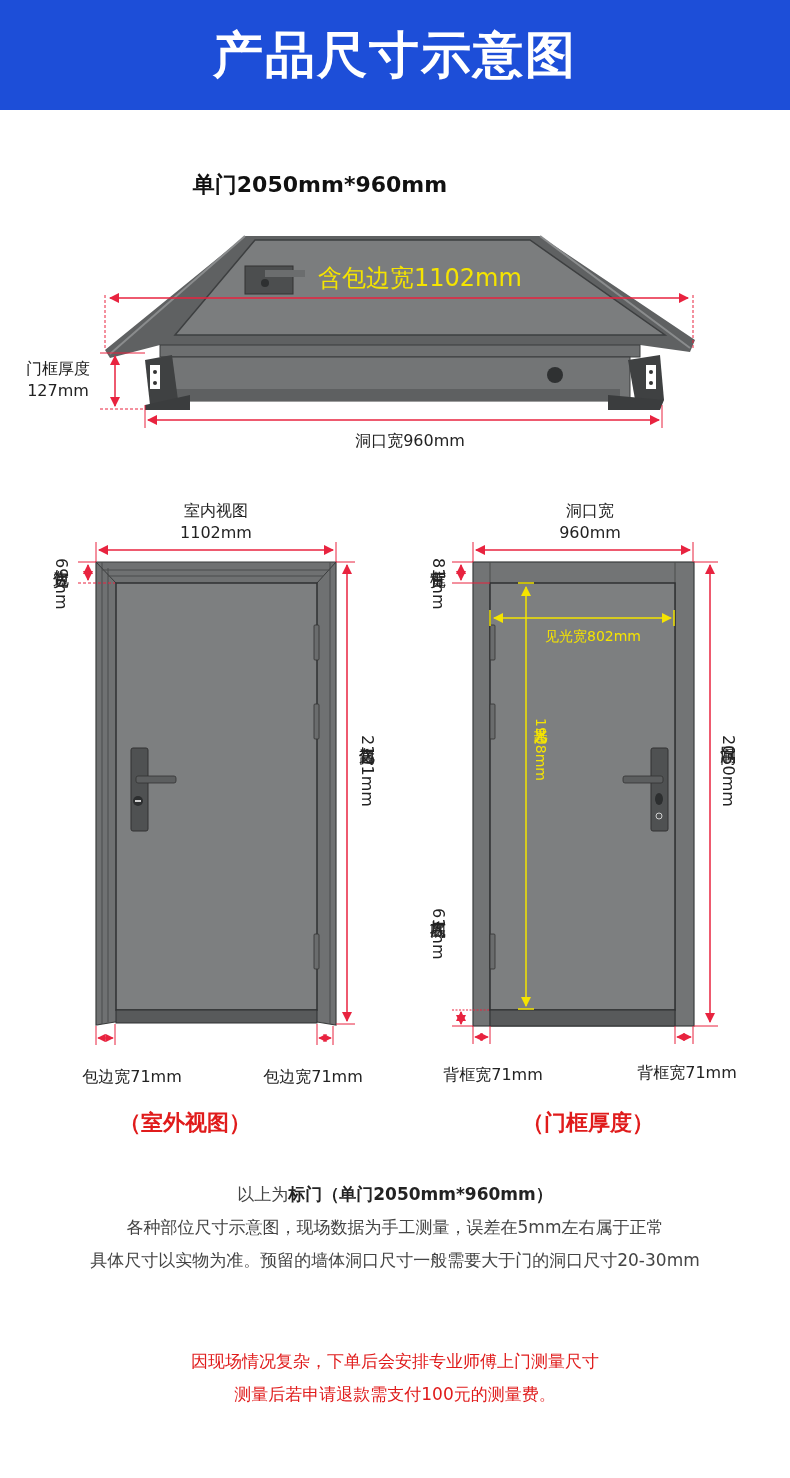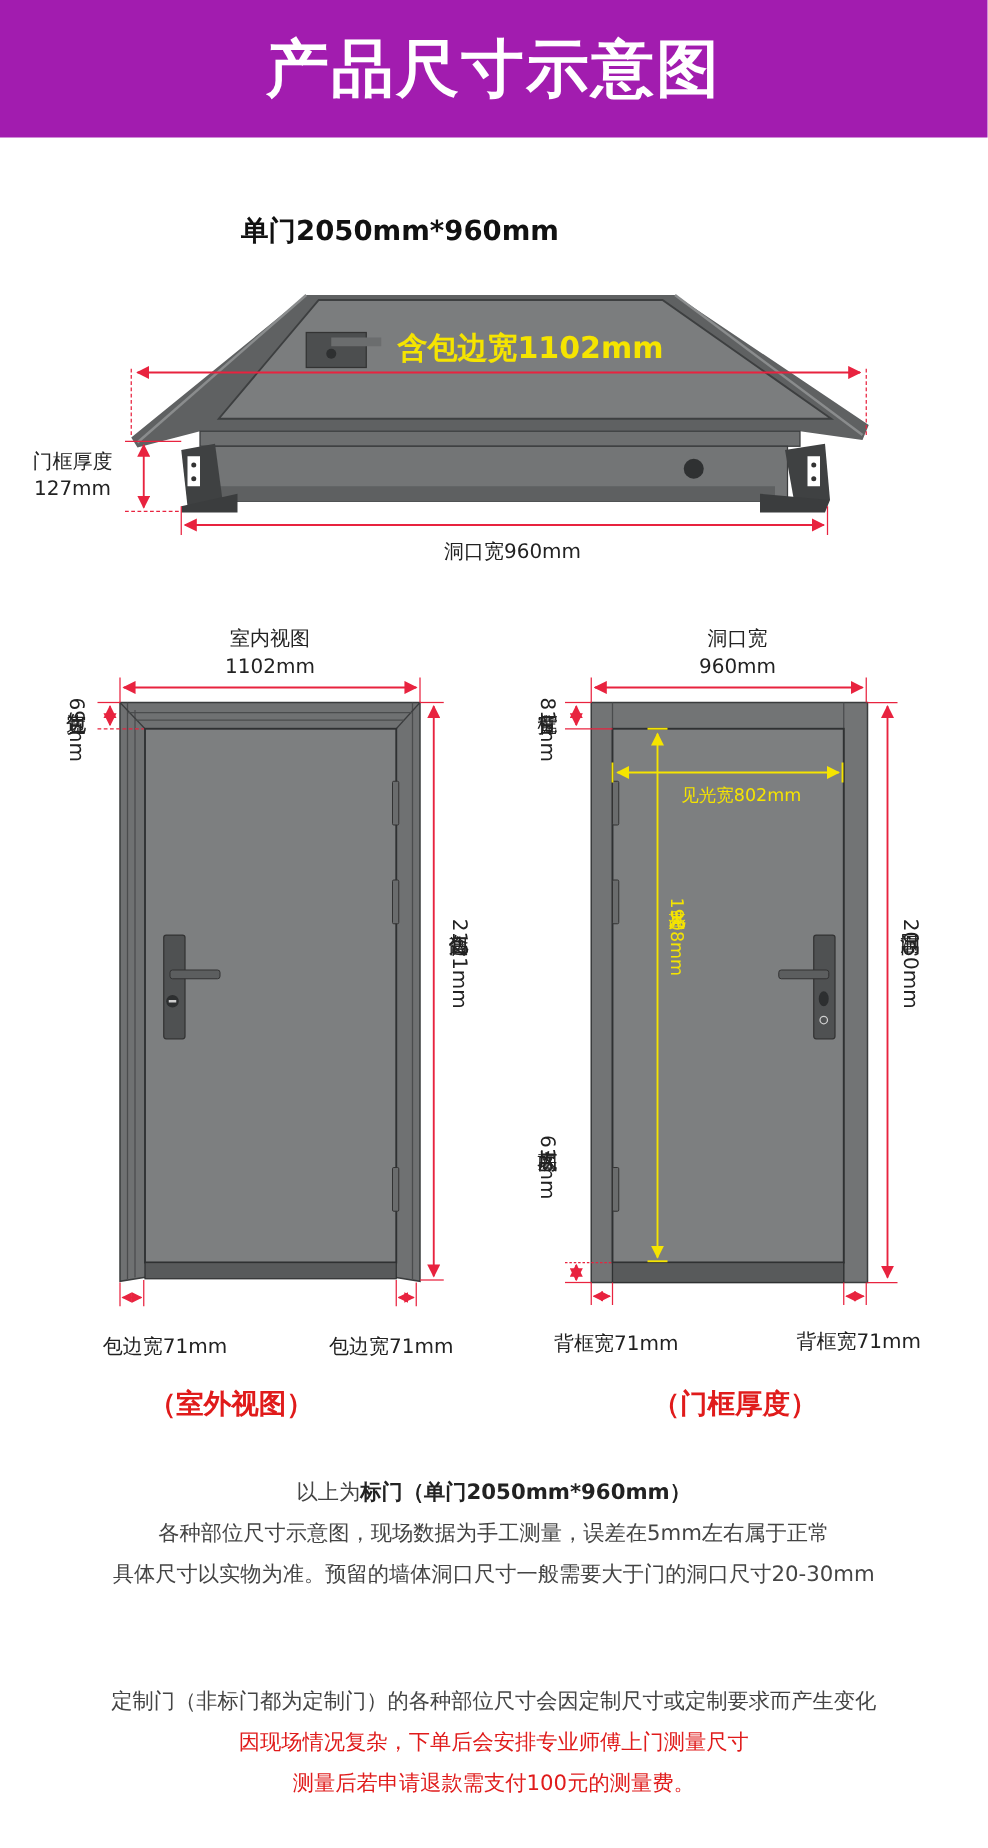--- a/index.html
+++ b/index.html
@@ -1,25 +1,25 @@
 <!DOCTYPE html>
 <html><head>
 <meta charset="utf-8">
 <style>
   * { margin: 0; padding: 0; box-sizing: border-box; }
   body { width: 790px; height: 1478px; background: #ffffff; font-family: "DejaVu Sans", "Liberation Sans", sans-serif; position: relative; overflow: hidden; }
-  .header { position: absolute; left: 0; top: 0; width: 790px; height: 110px; background: #a21caf; display: flex; align-items: center; justify-content: center; }
+  .header { position: absolute; left: 0; top: 0; width: 790px; height: 110px; background: #1d4ed8; display: flex; align-items: center; justify-content: center; }
   .header h1 { color: #ffffff; font-size: 50px; font-weight: bold; letter-spacing: 2px; }
   .subtitle { position: absolute; left: 0; top: 170px; width: 640px; text-align: center; font-size: 22px; font-weight: bold; color: #111; }
   svg.diagram { position: absolute; left: 0; top: 0; }
   .lbl { position: absolute; font-size: 16px; color: #222; text-align: center; line-height: 22px; }
   .vlbl { position: absolute; font-size: 16px; color: #222; writing-mode: vertical-rl; line-height: 18px; }
   .vlbl-y { position: absolute; font-size: 14px; color: #f5e400; writing-mode: vertical-rl; line-height: 16px; }
   .ylbl { position: absolute; font-size: 14px; color: #f5e400; }
-  .big-ylbl { position: absolute; font-size: 24px; color: #f5e400; font-weight: bold; }
+  .big-ylbl { position: absolute; font-size: 24px; color: #f5e400; font-weight: normal; }
   .view-label { position: absolute; font-size: 22px; color: #e01b1b; font-weight: bold; }
   .notes { position: absolute; left: 0; width: 790px; text-align: center; font-size: 17px; line-height: 33px; color: #444; }
   .notes .bold { color: #222; font-weight: bold; }
   .red { color: #e01b1b; }
 </style>
 </head>
 <body>
 
 <div class="header">
   <h1>产品尺寸示意图</h1>
@@ -190,16 +190,15 @@
 <div class="lbl" style="left:423px; top:1064px; width:140px;">背框宽71mm</div>
 <div class="lbl" style="left:617px; top:1062px; width:140px;">背框宽71mm</div>
 <div class="view-label" style="left:522px; top:1108px;">（门框厚度）</div>
 
 <div class="notes" style="top:1178px;">
   <div><span>以上为</span><span class="bold">标门（单门2050mm*960mm）</span></div>
   <div>各种部位尺寸示意图，现场数据为手工测量，误差在5mm左右属于正常</div>
   <div>具体尺寸以实物为准。预留的墙体洞口尺寸一般需要大于门的洞口尺寸20-30mm</div>
 </div>
 <div class="notes" style="top:1345px;">
-  <div>定制门（非标门都为定制门）的各种部位尺寸会因定制尺寸或定制要求而产生变化</div>
   <div class="red">因现场情况复杂，下单后会安排专业师傅上门测量尺寸</div>
   <div class="red">测量后若申请退款需支付100元的测量费。</div>
 </div>
 
 </body></html>

